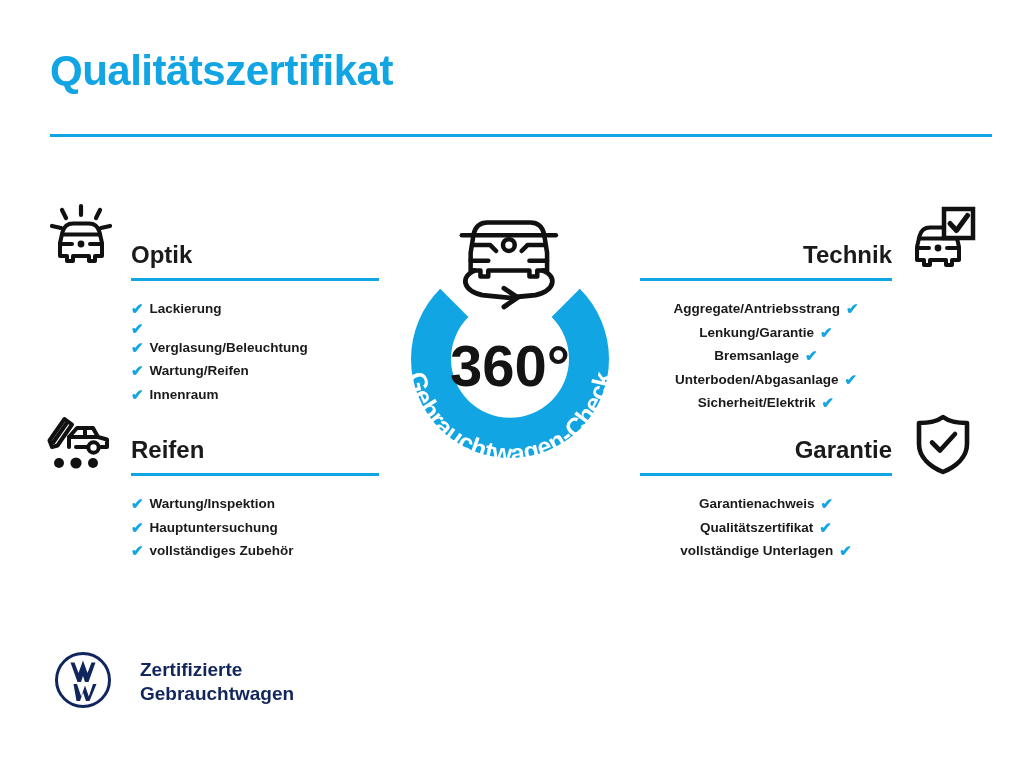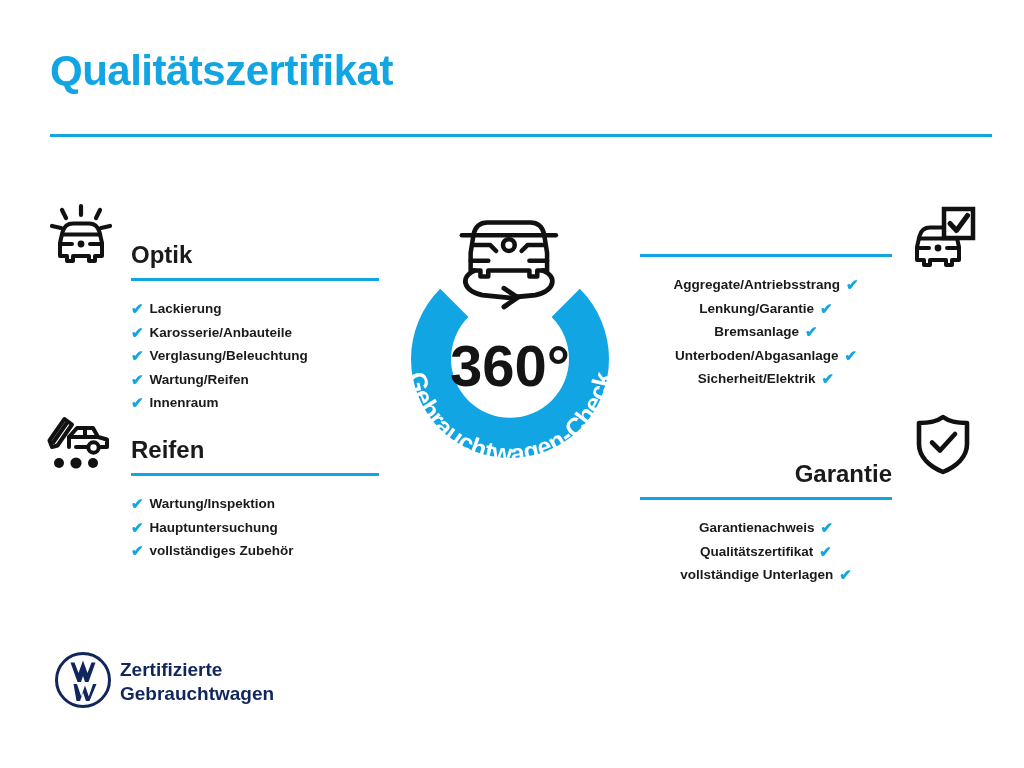--- a/index.html
+++ b/index.html
@@ -84,21 +84,21 @@
   
   .sec-right { text-align: right; }
   .sec-right .sec-heading { text-align: right; }
   .sec-right .sec-rule { width: 252px; margin-left: auto; }
   .sec-right .sec-list li { justify-content: center; }
   .sec-right .check { margin-left: 6px; }
 
   #sec-optik    { left: 131px; top: 243px; width: 248px; }
   #sec-wartung  { left: 131px; top: 438px; width: 248px; }
   #sec-technik  { left: 640px; top: 243px; width: 252px; }
-  #sec-garantie { left: 640px; top: 462px; width: 252px; }
+  #sec-garantie { left: 640px; top: 438px; width: 252px; }
 
   
   .sec-icon { position: absolute; }
   #icon-optik    { left: 47px;  top: 203px; }
   #icon-wartung  { left: 45px;  top: 413px; }
   #icon-technik  { left: 908px; top: 203px; }
   #icon-garantie { left: 913px; top: 413px; }
 
   
   #badge {
@@ -111,21 +111,21 @@
 
   
   #footer-logo {
     position: absolute;
     left: 54px;
     top: 651px;
     display: flex;
     align-items: center;
   }
   #footer-logo-text {
-    margin-left: 8px;
+    margin-left: 28px;
     color: #11265c;
     font-size: 19px;
     font-weight: bold;
     line-height: 24px;
     white-space: pre-line;
   }
 </style>
 </head>
 <body>
 
@@ -194,21 +194,20 @@
 <div class="section sec-left" id="sec-optik">
   <div class="sec-heading">Optik</div>
   <div class="sec-rule"></div>
   <ul class="sec-list">
     <li>
         <span class="check">✔</span>
         <span>Lackierung</span>
       </li>
     <li>
         <span class="check">✔</span>
-        <span>Karosserie/Anbauteile</span>
       </li>
     <li>
         <span class="check">✔</span>
         <span>Verglasung/Beleuchtung</span>
       </li>
     <li>
         <span class="check">✔</span>
         <span>Wartung/Reifen</span>
       </li>
     <li>
@@ -231,20 +230,21 @@
         <span>Hauptuntersuchung</span>
       </li>
     <li>
         <span class="check">✔</span>
         <span>vollständiges Zubehör</span>
       </li>
   </ul>
 </div>
 
 <div class="section sec-right" id="sec-technik">
+  <div class="sec-heading">Technik</div>
   <div class="sec-rule"></div>
   <ul class="sec-list">
     <li>
         <span>Aggregate/Antriebsstrang</span>
         <span class="check">✔</span>
       </li>
     <li>
         <span>Lenkung/Garantie</span>
         <span class="check">✔</span>
       </li>

